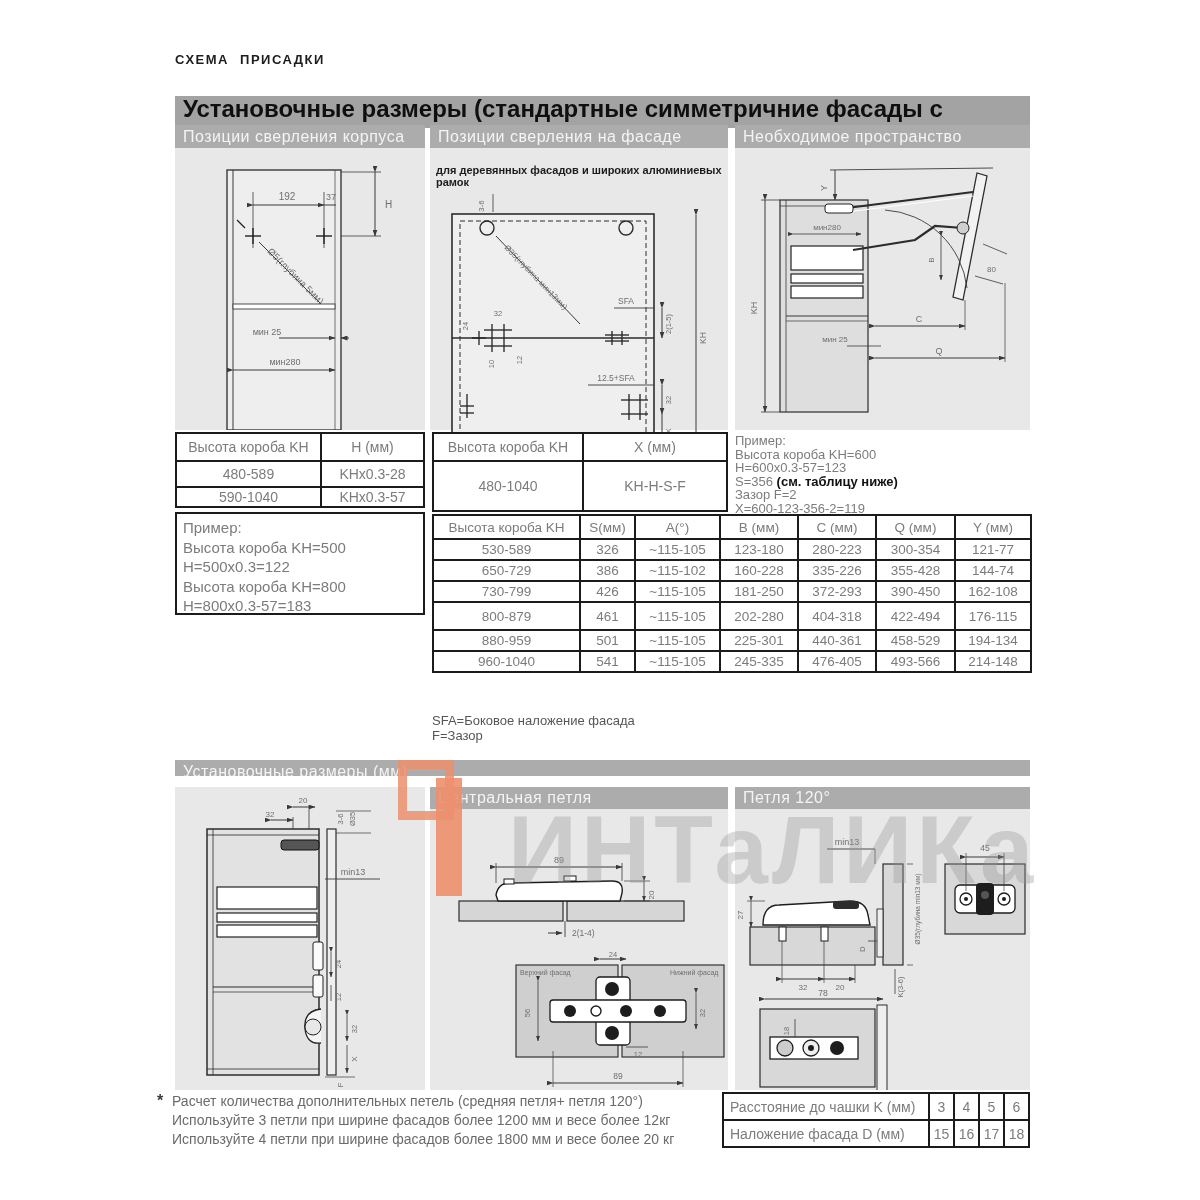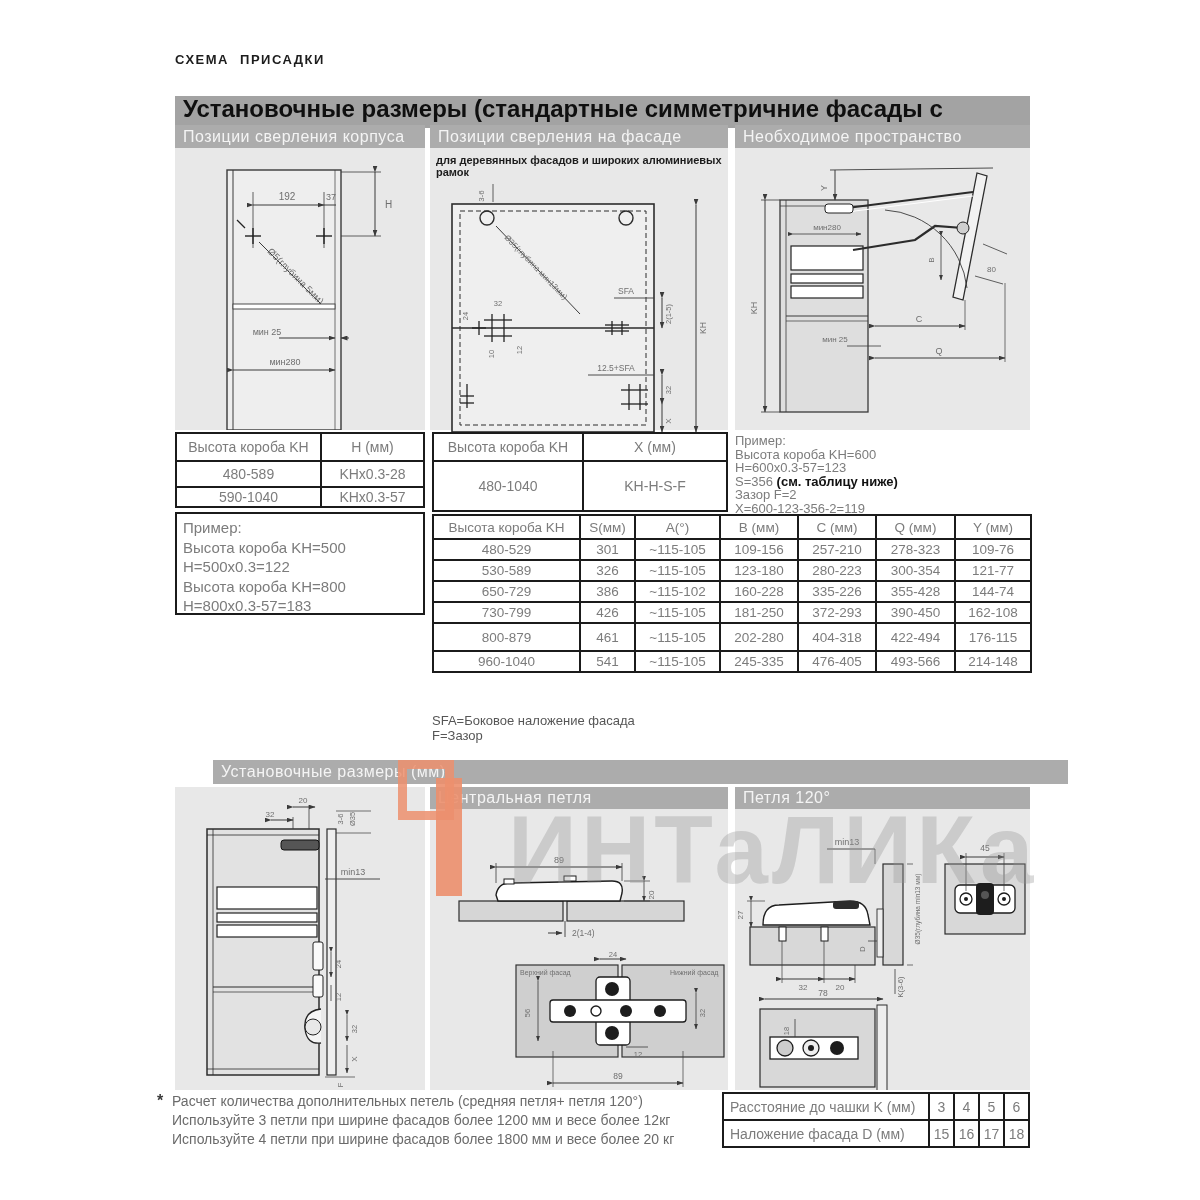--- a/index.html
+++ b/index.html
@@ -5,21 +5,21 @@
   html,body{margin:0;padding:0;}
   body{width:1200px;height:1200px;background:#ffffff;position:relative;
        font-family:"Liberation Sans", sans-serif;color:#222;overflow:hidden;}
   .abs{position:absolute;}
   .kicker{font-size:13px;font-weight:600;letter-spacing:1.5px;color:#1d1d1d;word-spacing:6px;}
   .titlebar{background:#a3a3a3;height:32px;line-height:26px;padding-left:8px;
             font-size:24px;font-weight:bold;color:#0f0f0f;box-sizing:border-box;}
   .hdrbar{background:#acacac;color:#f4f4f4;font-size:16px;line-height:23px;height:23px;
           padding-left:8px;letter-spacing:.5px;box-sizing:border-box;white-space:nowrap;overflow:hidden;}
   .panel{background:#e8e8e8;}
-  .subtitle{font-size:11px;font-weight:bold;color:#1c1c1c;padding:6px 0 0 6px;}
+  .subtitle{font-size:11px;font-weight:bold;color:#1c1c1c;padding:16px 0 0 6px;}
   table{border-collapse:collapse;table-layout:fixed;}
   .dtab td,.dtab th{border:2px solid #1b1b1b;text-align:center;color:#7c7c7c;
                     font-weight:normal;font-size:14px;background:#fff;overflow:hidden;white-space:nowrap;}
   .bigtab td,.bigtab th{font-size:13.5px;padding:0 1px;}
   .exbox{border:2px solid #1b1b1b;background:#fff;color:#7c7c7c;font-size:15px;
          line-height:19.5px;padding:4px 6px;box-sizing:border-box;}
   .exfree{color:#7c7c7c;font-size:13px;line-height:13.5px;}
   .exfree .b{color:#111;font-weight:bold;}
   .footnote{color:#565656;font-size:13px;line-height:15px;}
   .notes{color:#6b6b6b;font-size:14px;line-height:19px;}
@@ -282,29 +282,20 @@
       <tr style="height:24px">
     <th>Высота короба KH</th>
     <th>S(мм)</th>
     <th>A(°)</th>
     <th>B (мм)</th>
     <th>C (мм)</th>
     <th>Q (мм)</th>
     <th>Y (мм)</th>
   </tr>
   <tr style="height:21px">
-    <td>480-529</td>
-        <td>301</td>
-        <td>~115-105</td>
-        <td>109-156</td>
-        <td>257-210</td>
-        <td>278-323</td>
-        <td>109-76</td>
-  </tr>
-  <tr style="height:21px">
     <td>530-589</td>
         <td>326</td>
         <td>~115-105</td>
         <td>123-180</td>
         <td>280-223</td>
         <td>300-354</td>
         <td>121-77</td>
   </tr>
   <tr style="height:21px">
     <td>650-729</td>
@@ -327,35 +318,44 @@
   <tr style="height:28px">
     <td>800-879</td>
         <td>461</td>
         <td>~115-105</td>
         <td>202-280</td>
         <td>404-318</td>
         <td>422-494</td>
         <td>176-115</td>
   </tr>
   <tr style="height:21px">
+    <td>880-959</td>
+        <td>501</td>
+        <td>~115-105</td>
+        <td>225-301</td>
+        <td>440-361</td>
+        <td>458-529</td>
+        <td>194-134</td>
+  </tr>
+  <tr style="height:21px">
     <td>960-1040</td>
         <td>541</td>
         <td>~115-105</td>
         <td>245-335</td>
         <td>476-405</td>
         <td>493-566</td>
         <td>214-148</td>
   </tr>
 </tbody>
   </table>
 
 <div class="abs footnote" style="left:432px;top:713px;">SFA=Боковое наложение фасада</div>
 <div class="abs footnote" style="left:432px;top:728px;">F=Зазор</div>
 
-<div class="abs hdrbar" style="left:175px;top:760px;width:855px;height:24px;line-height:24px;margin-left:38px;">Установочные размеры (мм)</div>
+<div class="abs hdrbar" style="left:175px;top:760px;width:855px;height:16px;line-height:24px;">Установочные размеры (мм)</div>
 <div class="abs hdrbar" style="left:430px;top:787px;width:298px;height:22px;line-height:22px;">Центральная петля</div>
 <div class="abs hdrbar" style="left:735px;top:787px;width:295px;height:22px;line-height:22px;">Петля 120°</div>
 
 <div class="abs panel" style="left:175px;top:787px;width:250px;height:303px;">
   <svg width="250" height="303" viewBox="0 0 250 303">
     <rect x="32" y="42" width="112" height="246" fill="#e2e2e2" stroke="#2c2c2c" stroke-width="1.5"></rect>
     <line x1="38" y1="42" x2="38" y2="288" stroke="#2c2c2c" stroke-width="0.8"></line>
     <line x1="32" y1="48" x2="144" y2="48" stroke="#2c2c2c" stroke-width="0.8"></line>
     <line x1="32" y1="282" x2="144" y2="282" stroke="#2c2c2c" stroke-width="0.8"></line>
 

